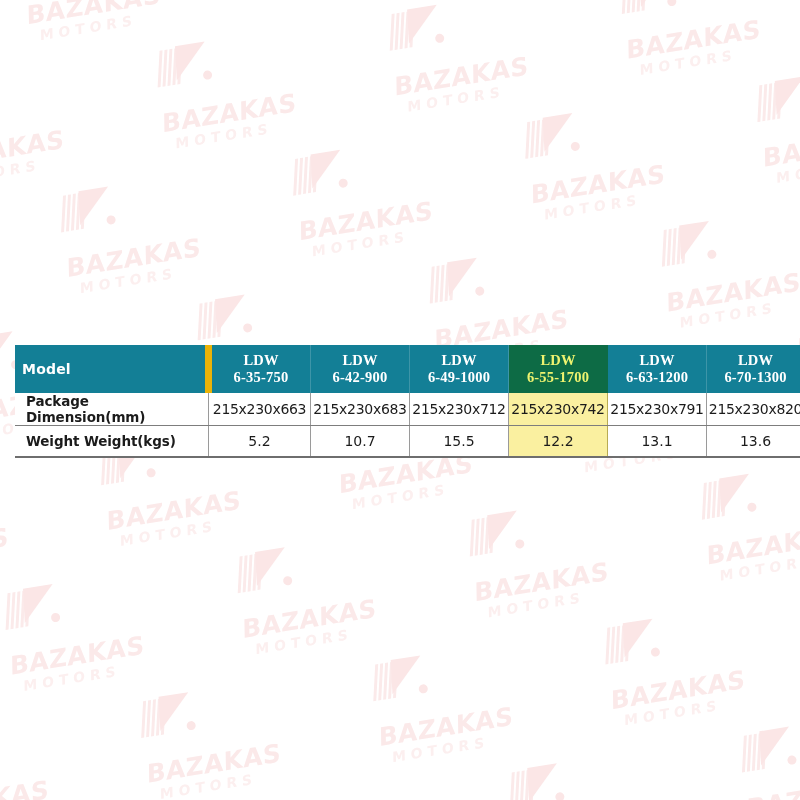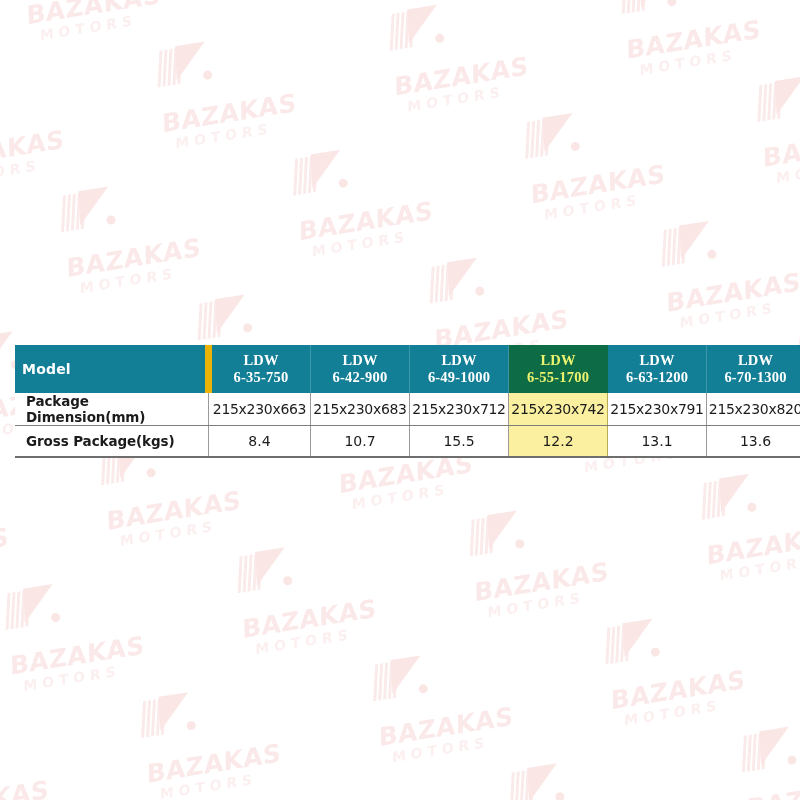--- a/index.html
+++ b/index.html
@@ -676,22 +676,22 @@
       <tr class="body-row">
         <td class="rowlabel">Package Dimension(mm)</td>
         <td class="dim-val">215x230x663</td>
         <td class="dim-val">215x230x683</td>
         <td class="dim-val">215x230x712</td>
         <td class="dim-val hl">215x230x742</td>
         <td class="dim-val">215x230x791</td>
         <td class="dim-val">215x230x820</td>
       </tr>
       <tr class="body-row last">
-        <td class="rowlabel">Gross Package(kgs)</td>
-        <td>8.4</td>
+        <td class="rowlabel">Weight Weight(kgs)</td>
+        <td>5.2</td>
         <td>10.7</td>
         <td>15.5</td>
         <td class="hl">12.2</td>
         <td>13.1</td>
         <td>13.6</td>
       </tr>
     </tbody>
   </table>
 </div>
 

